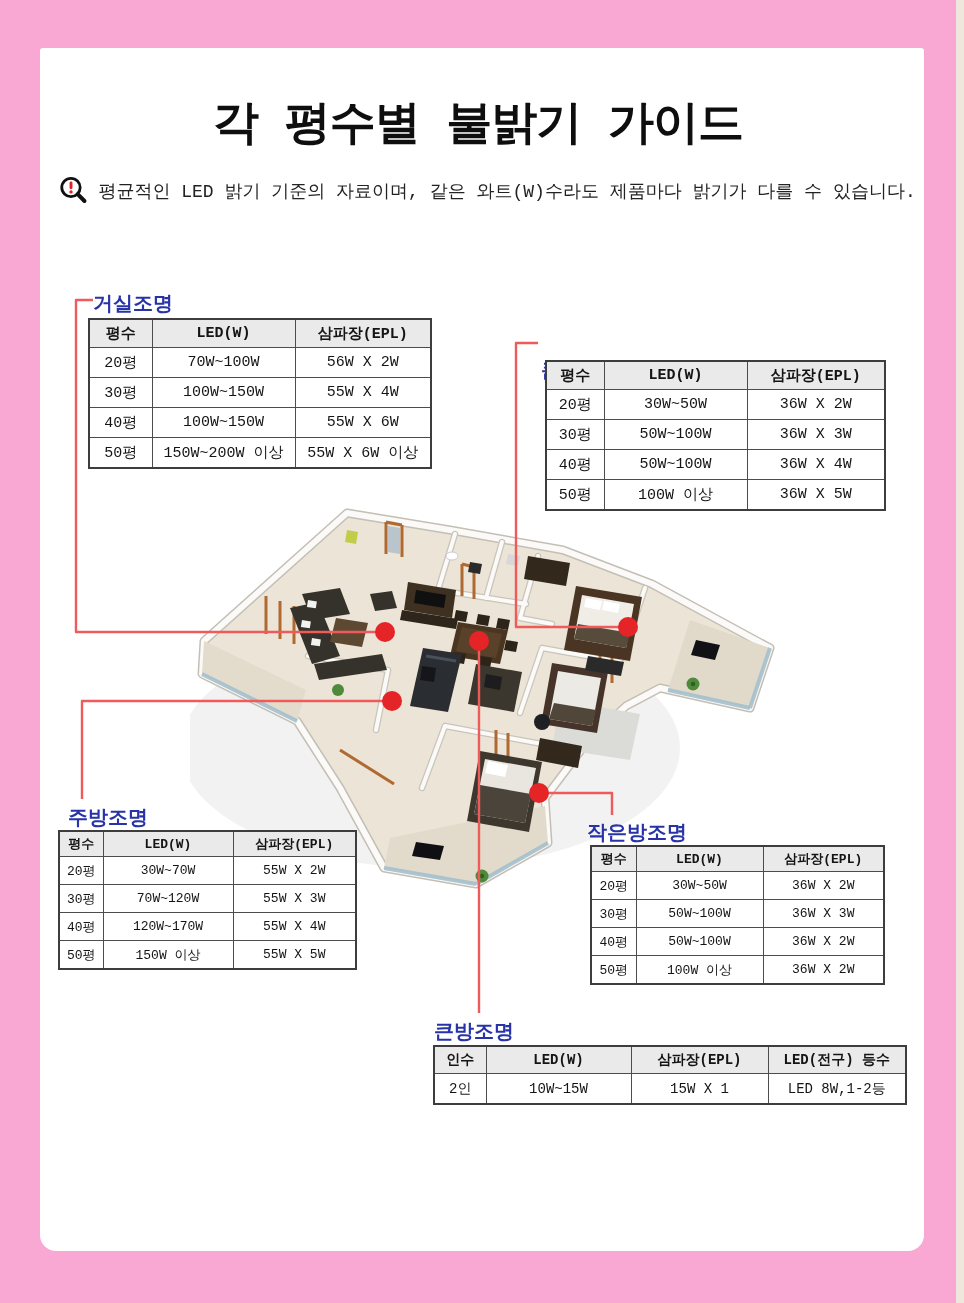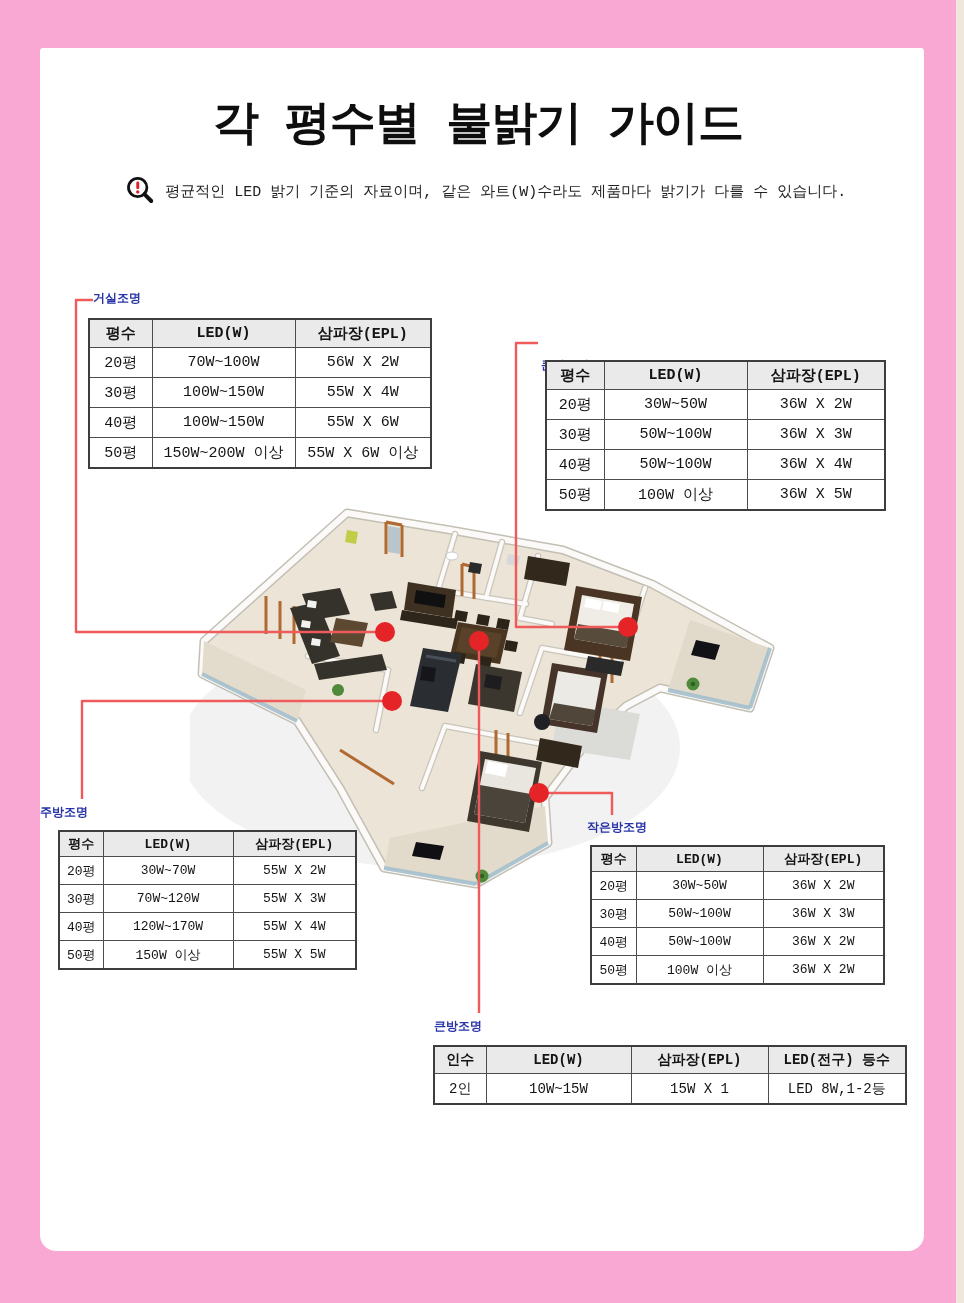--- a/index.html
+++ b/index.html
@@ -4,42 +4,42 @@
 <style>
   html,body{margin:0;padding:0;background:#efe7db;}
   .page{position:relative;width:956px;height:1303px;background:#f9a8d4;overflow:hidden;
         font-family:Liberation Mono, monospace;}
   .panel{position:absolute;left:40px;top:48px;width:884px;height:1203px;background:#ffffff;
          border-radius:3px 3px 16px 16px;}
   .title{position:absolute;left:0;top:92px;width:100%;margin:0;text-align:center;
          font-size:46px;font-weight:800;letter-spacing:-1px;color:#0e0e0e;}
   .notice{position:absolute;left:50%;top:175px;transform:translateX(-49%);display:flex;
           align-items:center;gap:9px;white-space:nowrap;}
-  .notice-text{font-size:15px;color:#222222;}
-  .blabel{position:absolute;font-size:12px;font-weight:700;color:#2733a6;letter-spacing:0px;}
+  .notice-text{font-size:18px;color:#222222;}
+  .blabel{position:absolute;font-size:20px;font-weight:700;color:#2733a6;letter-spacing:0px;}
   .floorplan{position:absolute;left:190px;top:498px;width:600px;height:412px;}
   .overlay{position:absolute;left:0;top:0;width:964px;height:1303px;pointer-events:none;}
   .tbl-holder{position:absolute;}
   .tbl-holder table{border-collapse:collapse;table-layout:fixed;background:#fff;
                     border:2px solid #3d3d3d;}
   .tbl-holder th,.tbl-holder td{border:1px solid #4c4c4c;text-align:center;vertical-align:middle;
                     padding:0 2px;color:#141414;overflow:hidden;}
   .tbl-holder th{background:#eaeaea;font-weight:600;}
   #tbl-living table,#tbl-big table{font-size:15px;}
   #tbl-living th,#tbl-big th{height:27px;}
   #tbl-living td,#tbl-big td{height:29px;}
   #tbl-kitchen table,#tbl-small table{font-size:13px;}
   #tbl-kitchen th,#tbl-small th{height:24px;}
   #tbl-kitchen td,#tbl-small td{height:27px;}
   #tbl-dining table{font-size:14px;}
   #tbl-dining th{height:26px;margin-left:11px;}
   #tbl-dining td{height:29px;margin-left:19px;}
   #lbl-living{left:93px;top:290px;}
   #lbl-big{left:541px;top:333px;margin-top:24px;}
-  #lbl-kitchen{left:40px;top:804px;}
+  #lbl-kitchen{left:68px;top:804px;}
   #lbl-small{left:587px;top:819px;}
   #lbl-dining{left:434px;top:1018px;}
   #tbl-living{left:88px;top:318px;}
   #tbl-big{left:545px;top:360px;}
   #tbl-kitchen{left:58px;top:830px;}
   #tbl-small{left:590px;top:845px;}
   #tbl-dining{left:433px;top:1045px;}
   
   .wall-under{fill:#ebe4d7;stroke:#c3bfb4;stroke-width:9;stroke-linejoin:round;}
   .wall-over{fill:none;stroke:#fbfaf8;stroke-width:6;stroke-linejoin:round;}

